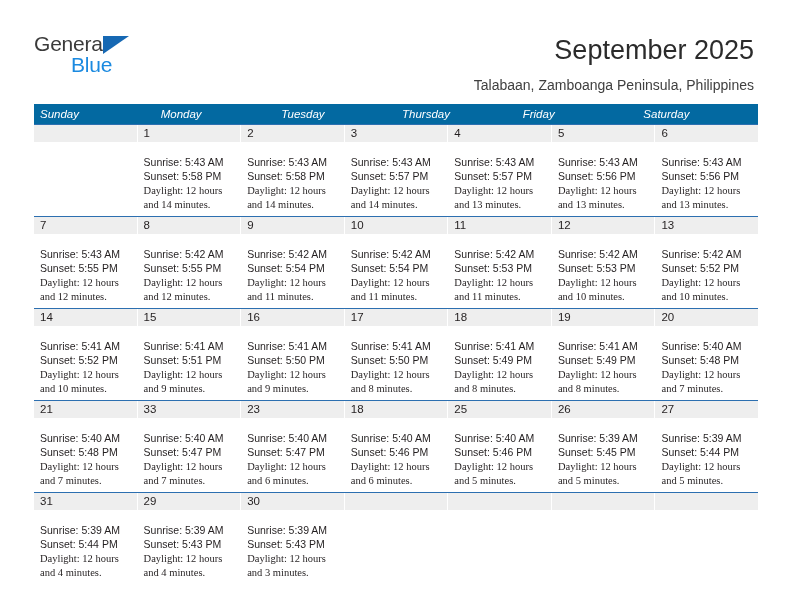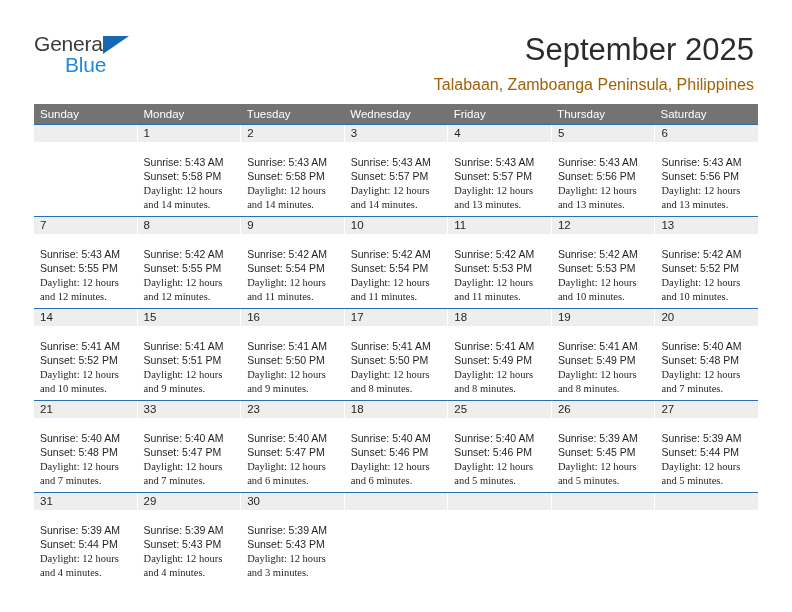--- a/index.html
+++ b/index.html
@@ -50,61 +50,62 @@
     position: absolute;
     left: 69px;
     top: 3px;
     width: 0;
     height: 0;
     border-left: 26px solid #1668b3;
     border-bottom: 18px solid transparent;
   }
   .logo-blue {
     position: absolute;
-    left: 31px;
+    left: 37px;
     top: 21px;
     font-size: 21px;
     letter-spacing: -0.2px;
     color: #1b8ae0;
     line-height: 22px;
   }
 
   .title {
     position: absolute;
     right: 38px;
     top: 34px;
-    font-size: 31px;
+    font-size: 27px;
     color: #2b2b2b;
     text-align: right;
     line-height: 32px;
     white-space: nowrap;
   }
   .subtitle {
     position: absolute;
     right: 38px;
     top: 77px;
-    font-size: 16px;
-    color: #a16207;
+    font-size: 14px;
+    color: #404040;
     text-align: right;
     line-height: 16px;
     white-space: nowrap;
   }
 
   
   .calendar {
     position: absolute;
     left: 34px;
     top: 104px;
     width: 724px;
   }
   .weekdays {
     display: flex;
     width: 100%;
-    background: #737373;
+    background: #0369a1;
     height: 20px;
+    font-style: italic;
   }
   .weekday {
     flex: 1 1 0;
     color: #ffffff;
     font-size: 11.5px;
     line-height: 20px;
     padding-left: 6px;
     box-sizing: border-box;
     white-space: nowrap;
   }
@@ -154,23 +155,22 @@
     </div>
     <div class="title">September 2025</div>
     <div class="subtitle">Talabaan, Zamboanga Peninsula, Philippines</div>
   </div>
 
   <div class="calendar">
     <div class="weekdays">
       <div class="weekday">Sunday</div>
       <div class="weekday">Monday</div>
       <div class="weekday">Tuesday</div>
-      <div class="weekday">Wednesday</div>
+      <div class="weekday">Thursday</div>
       <div class="weekday">Friday</div>
-      <div class="weekday">Thursday</div>
       <div class="weekday">Saturday</div>
     </div>
 
     <div class="week">
       <div class="day">
         <div class="daynum"></div>
         <div class="info">
           <div></div>
           <div></div>
           <div class="dl"></div>

